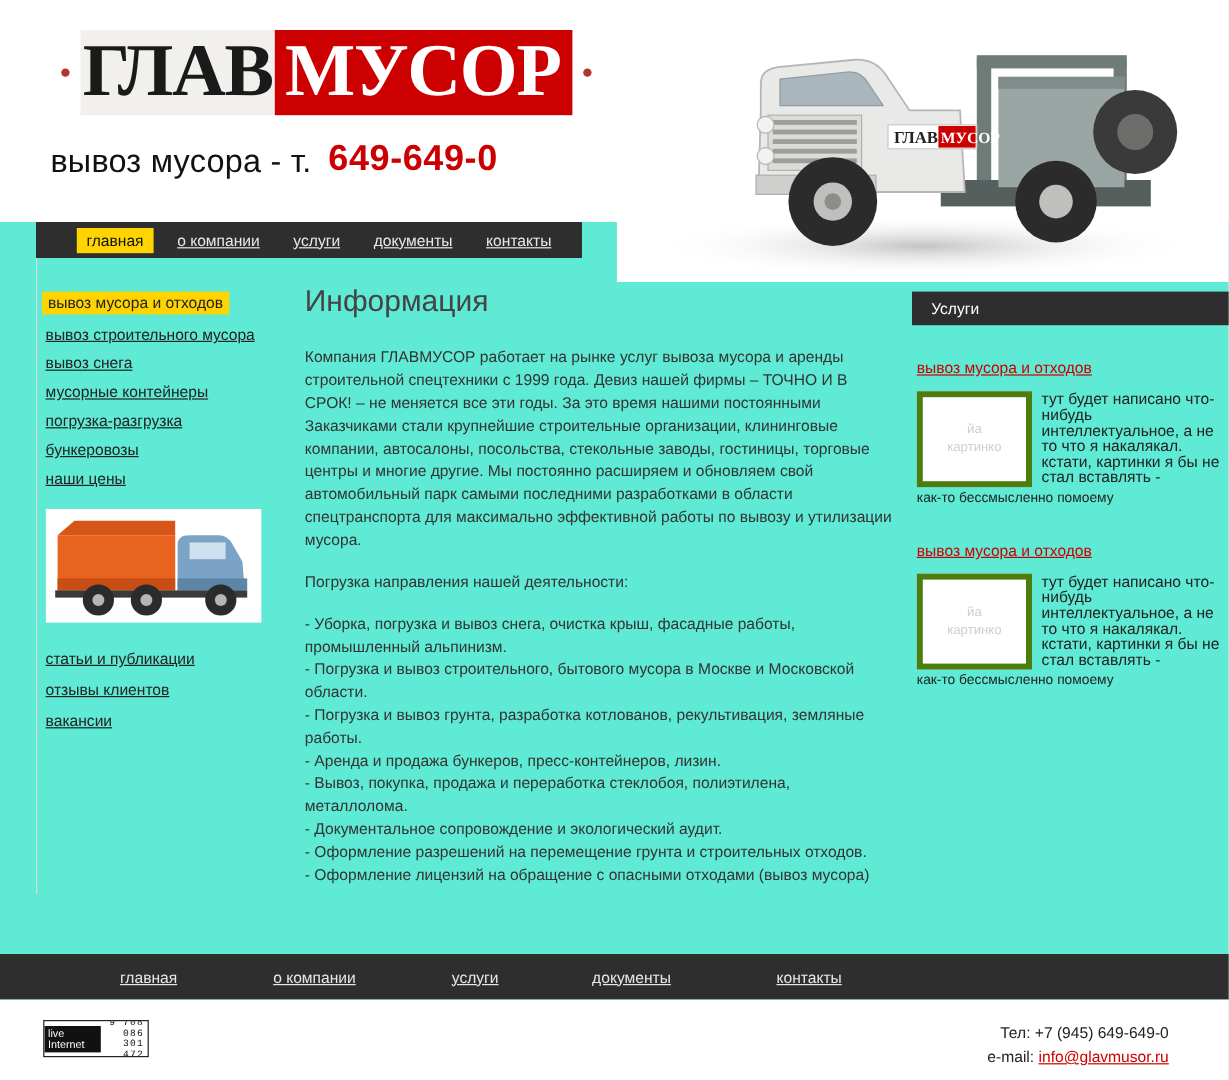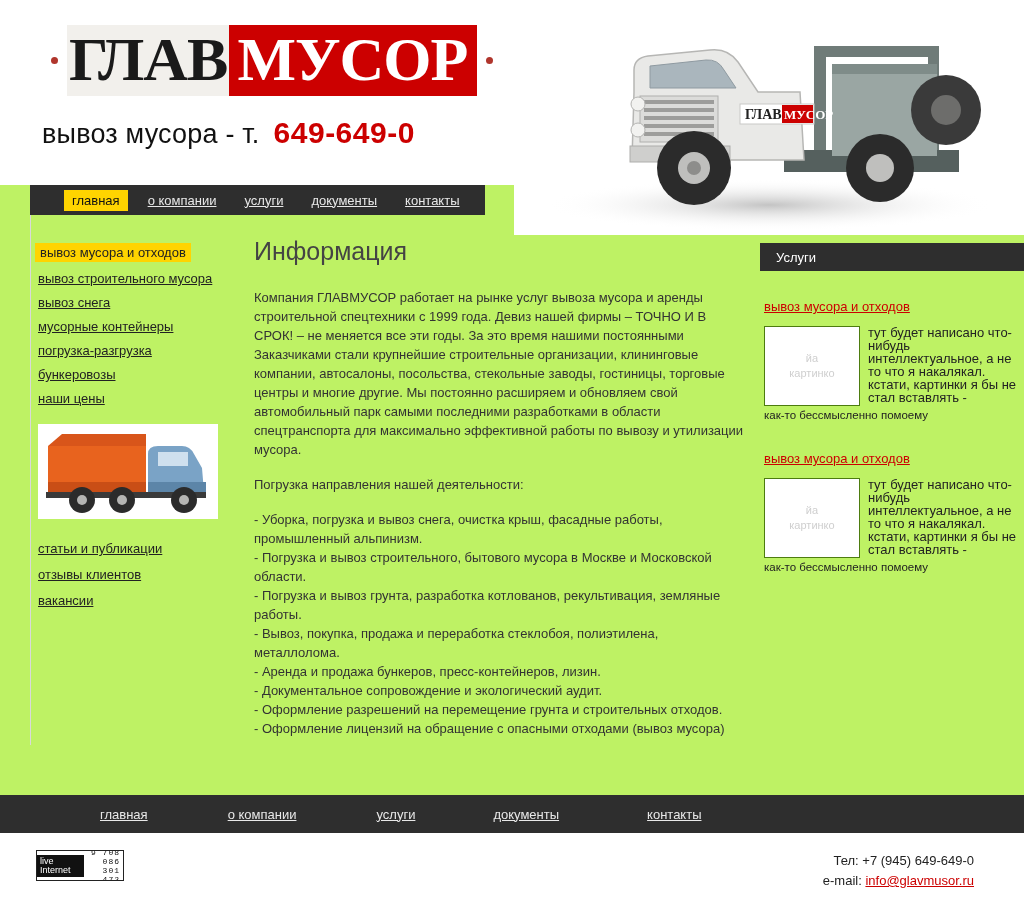--- a/index.html
+++ b/index.html
@@ -6,21 +6,21 @@
   html, body {
     margin: 0; padding: 0;
     width: 1024px; height: 900px;
     background: #ffffff;
     font-family: "Liberation Sans", sans-serif;
     overflow: hidden;
   }
   .page {
     position: relative;
     width: 1024px; height: 900px;
-    background: #bef264;
+    background: #5eead4;
   }
 
   
   .header {
     position: relative;
     width: 1024px;
     height: 185px;
     background: #ffffff;
   }
   .logo-block {
@@ -202,21 +202,21 @@
     text-decoration: underline;
     margin: 28px 0 12px 4px;
     display: block;
   }
   .svc-item {
     display: flex;
     margin-left: 4px;
   }
   .svc-thumb {
     width: 96px; height: 80px;
-    border: 1px solid #4d7c0f;
+    border: 5px solid #4d7c0f;
     background: #fff;
     display: flex;
     flex-direction: column;
     align-items: center;
     justify-content: center;
     color: #cfcfcf;
     font-size: 11px;
     line-height: 15px;
     flex: 0 0 auto;
   }
@@ -427,22 +427,22 @@
       </div>
     </div>
 
     <div class="content">
       <h1>Информация</h1>
       <p>Компания ГЛАВМУСОР работает на рынке услуг вывоза мусора и аренды строительной спецтехники с 1999 года. Девиз нашей фирмы – ТОЧНО И В СРОК! – не меняется все эти годы. За это время нашими постоянными Заказчиками стали крупнейшие строительные организации, клининговые компании, автосалоны, посольства, стекольные заводы, гостиницы, торговые центры и многие другие. Мы постоянно расширяем и обновляем свой автомобильный парк самыми последними разработками в области спецтранспорта для максимально эффективной работы по вывозу и утилизации мусора.</p>
       <p>Погрузка направления нашей деятельности:</p>
       <p class="list-line">-  Уборка, погрузка и вывоз снега, очистка крыш, фасадные работы, промышленный альпинизм.</p>
       <p class="list-line">- Погрузка и вывоз строительного, бытового мусора в Москве и Московской области.</p>
       <p class="list-line">-  Погрузка и вывоз грунта, разработка котлованов, рекультивация, земляные работы.</p>
+      <p class="list-line">-  Аренда и продажа бункеров, пресс-контейнеров, лизин.</p>
       <p class="list-line">-  Вывоз, покупка, продажа и переработка стеклобоя, полиэтилена, металлолома.</p>
-      <p class="list-line">-  Аренда и продажа бункеров, пресс-контейнеров, лизин.</p>
       <p class="list-line">-  Документальное сопровождение и экологический аудит.</p>
       <p class="list-line">-  Оформление разрешений на перемещение грунта и строительных отходов.</p>
       <p class="list-line">-  Оформление лицензий на обращение с опасными отходами (вывоз мусора)</p>
     </div>
 
     <div class="rightcol">
       <div class="services-bar">Услуги</div>
 
       <a class="svc-title" href="#">вывоз мусора и отходов</a>
       <div class="svc-item">

